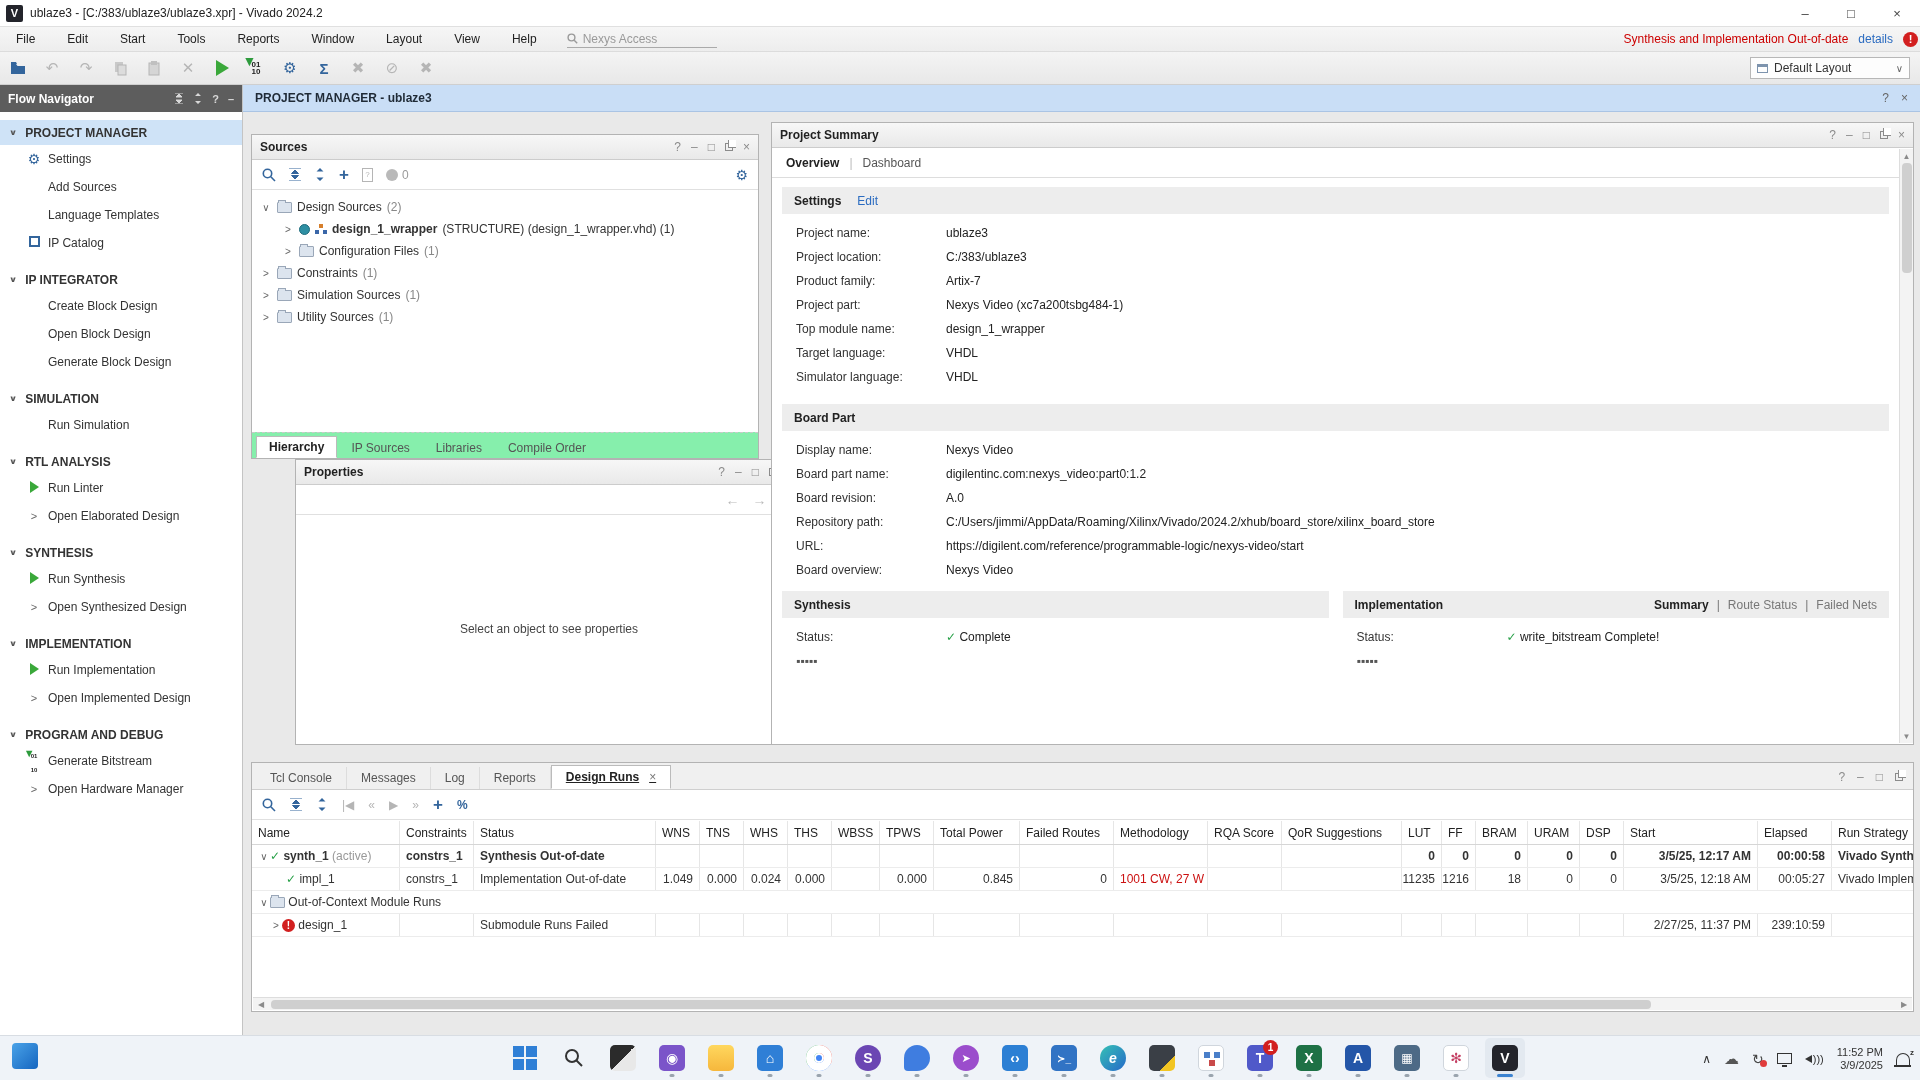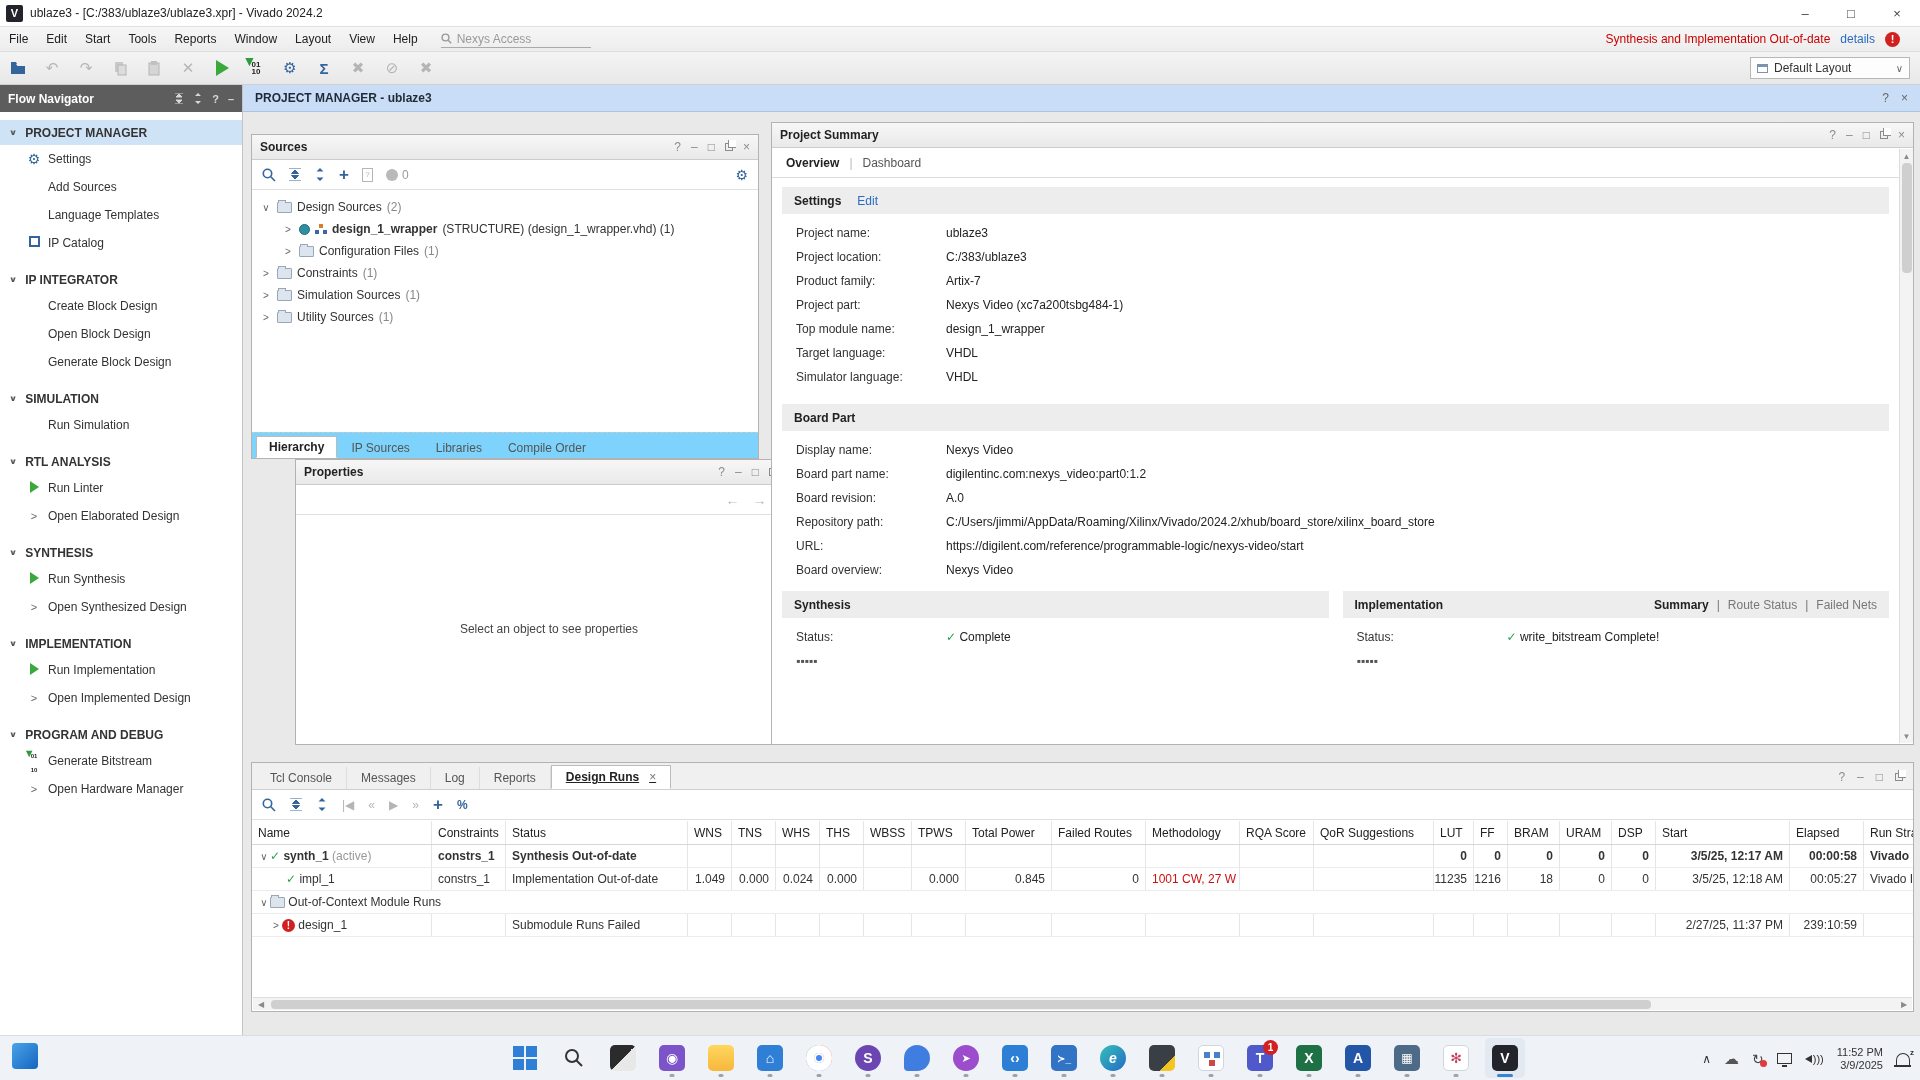--- a/index.html
+++ b/index.html
@@ -13,24 +13,24 @@
     color:#fff; font-size:11px; font-weight:bold; display:flex; align-items:center; justify-content:center; }
   #titlebar .title { font-size:12px; color:#222; }
   .win-ctrls { margin-left:auto; display:flex; height:100%; }
   .win-ctrl { width:46px; height:100%; display:flex; align-items:center; justify-content:center;
     color:#444; font-size:13px; }
 
   
   #menubar { position:absolute; left:0; top:27px; width:1920px; height:25px;
     background:linear-gradient(#f6f6f6,#ededed); border-bottom:1px solid #dcdcdc;
     display:flex; align-items:center; }
-  .menu-item { padding:0 9px; height:100%; display:flex; align-items:center; color:#222;text-align:center; }
+  .menu-item { padding:0 16px; height:100%; display:flex; align-items:center; color:#222;text-align:center; }
   .qa-box { margin-left:14px; width:150px; border-bottom:1px solid #aaa; display:flex; align-items:center;
     gap:5px; height:18px; color:#9a9a9a; }
-  .alert-zone { margin-left:auto; display:flex; align-items:center; gap:10px; padding-right:20px; }
+  .alert-zone { margin-left:auto; display:flex; align-items:center; gap:10px; padding-right:2px; }
   .alert-text { color:#cc0000; }
   .link { color:#2a6bc0; cursor:pointer; }
   .err-badge { width:15px; height:15px; border-radius:50%; background:#d21f1f; color:#fff; font-weight:bold;
     font-size:11px; display:flex; align-items:center; justify-content:center; }
 
   
   #toolbar { position:absolute; left:0; top:52px; width:1920px; height:33px;
     background:linear-gradient(#f4f4f4,#e8e8e8); border-bottom:1px solid #cfcfcf;
     display:flex; align-items:center; padding-left:8px; gap:14px; }
   .tb-ic { width:20px; height:20px; display:flex; align-items:center; justify-content:center; font-size:15px; }
@@ -96,21 +96,21 @@
   .folder::before { content:""; position:absolute; top:-3px; left:0; width:6px; height:2px;
     background:#dce4ee; border:1px solid #9aa7b8; border-bottom:none; }
   .tree-label { color:#333; }
   .tree-count { color:#888; }
   .node-circle { width:11px; height:11px; border-radius:50%; background:#2e8fa3; border:1px solid #1d6b7c; }
   .struct-ic { width:12px; height:10px; position:relative; }
   .struct-ic i { position:absolute; width:4px; height:4px; background:#3a67a8; }
   .struct-ic i:nth-child(1){left:4px;top:0;background:#d67f2c;}
   .struct-ic i:nth-child(2){left:0;top:6px;}
   .struct-ic i:nth-child(3){left:8px;top:6px;}
-  .src-tabs { position:absolute; bottom:0; left:0; right:0; height:26px; background:#7dd3fc;
+  .src-tabs { position:absolute; bottom:0; left:0; right:0; height:26px; background:#86efac;
     border-top:1px dashed #c9c9c9; display:flex; align-items:flex-end; padding:0 4px; gap:2px; }
   .src-tab { padding:3px 12px; color:#555; }
   .src-tab.active { background:#fff; border:1px solid #bbb; border-bottom:1px solid #fff; font-weight:bold; color:#222; }
   .gray-dot { width:12px; height:12px; border-radius:50%; background:#b9b9b9; display:inline-block; }
   .doc-ic { width:11px; height:14px; border:1px solid #b5b5b5; color:#b5b5b5; font-size:8px;
     display:flex; align-items:center; justify-content:center; }
 
   
   #properties { left:251px; top:459px; width:508px; height:286px;margin-left:44px; }
   #properties .ptools { justify-content:flex-end; }
@@ -156,21 +156,21 @@
   .bt-ctrl { margin-left:auto; display:flex; gap:12px; color:#8b8b8b; padding:0 10px 5px 0; align-items:center;}
   .bt-tools { height:30px; display:flex; align-items:center; gap:14px; padding:0 10px;
     border-bottom:1px solid #e0e0e0; color:#33659c; }
   .tool-gray { color:#b5b5b5; }
   .runs-table { position:absolute; top:58px; left:0; right:0; bottom:14px; overflow:hidden; }
   .trow { display:flex; height:23px; align-items:center; border-bottom:1px solid #ececec; }
   .thead { font-weight:normal; color:#222; border-bottom:1px solid #d6d6d6; height:24px; }
   .cell { height:100%; display:flex; align-items:center; padding:0 6px; border-right:1px solid #e6e6e6;
     white-space:nowrap; overflow:hidden; }
   .num { justify-content:flex-end; }
-  .cName{width:180px}.cConstr{width:74px}.cStatus{width:182px}.cWns{width:44px}.cTns{width:44px}
+  .cName{width:148px}.cConstr{width:74px}.cStatus{width:182px}.cWns{width:44px}.cTns{width:44px}
   .cWhs{width:44px}.cThs{width:44px}.cWbss{width:48px}.cTpws{width:54px}.cPower{width:86px}
   .cFailed{width:94px}.cMeth{width:94px}.cRqa{width:74px}.cQor{width:120px}.cLut{width:40px}
   .cFf{width:34px}.cBram{width:52px}.cUram{width:52px}.cDsp{width:44px}.cStart{width:134px}
   .cElapsed{width:74px}.cStrategy{flex:1; border-right:none;}
   .b { font-weight:bold; }
   .gray { color:#999; }
   .red { color:#cc1111; }
   .err-ic { width:13px; height:13px; border-radius:50%; background:#d21f1f; color:#fff; font-weight:bold;
     font-size:10px; display:flex; align-items:center; justify-content:center; flex:none; }
   .hscroll { position:absolute; bottom:1px; left:1px; right:1px; height:13px; background:#f3f3f3;

